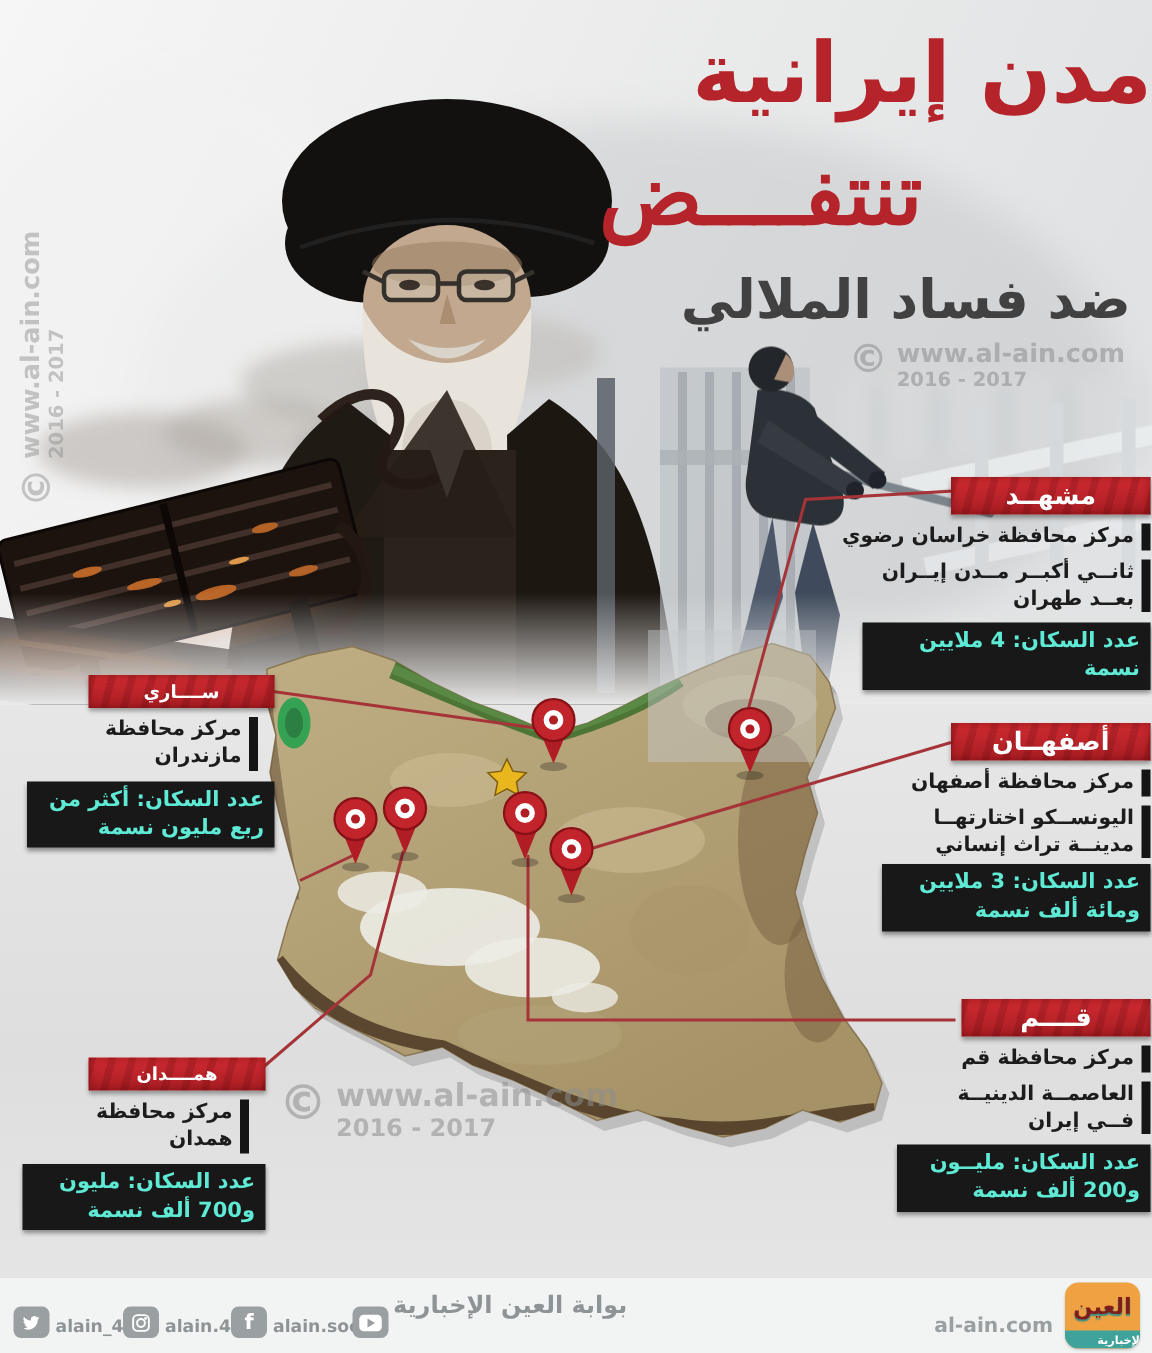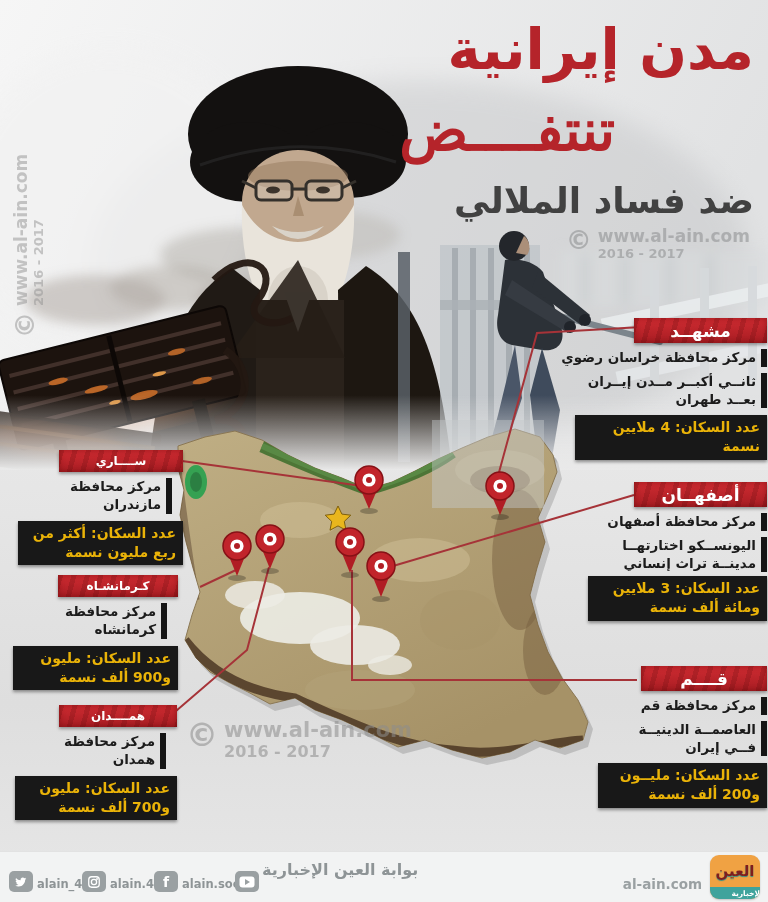--- a/index.html
+++ b/index.html
@@ -5,21 +5,21 @@
   html,body{margin:0;padding:0;background:#cfcfcf;}
   #stage{
     position:relative;width:768px;height:902px;overflow:hidden;
     background:linear-gradient(180deg,#f3f3f3 0%,#e9e9e9 45%,#dedede 78%,#e7e7e7 100%);
     font-family:"DejaVu Sans",sans-serif;
   }
   #stage svg{display:block;}
   .abs{position:absolute;}
   
   .title-line{position:absolute;direction:rtl;font-weight:bold;color:#b5242a;line-height:1;white-space:nowrap;}
-  #title1{top:22px;right:14px;font-size:56px;}
+  #title1{top:22px;right:0;font-size:56px;}
   #title2{top:102px;right:153px;font-size:57px;font-family:Liberation Serif, serif;}
   #title3{top:183px;right:14px;font-size:36px;color:#414141;}
   
   .wm{display:flex;align-items:flex-start;gap:6px;font-weight:bold;color:rgba(150,152,154,.65);}
   .wm .c{font-size:26px;line-height:1;}
   .wm .site{font-size:17px;line-height:1.1;}
   .wm .yrs{font-size:13px;line-height:1.2;}
   #wm-title{position:absolute;top:227px;right:18px;}
   #wm-map{position:absolute;top:719px;left:186px;color:rgba(140,140,140,.55);}
   #wm-map .c{font-size:32px;}
@@ -37,21 +37,21 @@
       linear-gradient(180deg,#cf2b31,#a81d23);
     box-shadow:0 2px 3px rgba(0,0,0,.35), inset 0 0 6px rgba(80,0,0,.45);
   }
   .city-l .ribbon{height:22px;font-size:12px;}
   .fact{display:flex;gap:5px;margin-top:6px;margin-left:0;color:#1c1c1c;font-weight:bold;
         font-size:13.5px;line-height:1.32;text-align:right;}
   .fact .bar{width:6px;flex:none;background:#151515;}
   .city-r .fact{margin-left:10px;}
   .city-l .fact{margin-left:16px;margin-right:11px;}
   .pop{
-    margin-top:7px;background:#181818;color:#eab308;font-weight:bold;font-size:14px;
+    margin-top:7px;background:#181818;color:#5eead4;font-weight:bold;font-size:14px;
     padding:3px 7px 4px;line-height:1.35;text-align:right;
     box-shadow:0 2px 3px rgba(0,0,0,.4);
   }
   #city-mashhad{left:545px;top:318px;width:222px;}
   #city-mashhad .ribbon{width:133px;}
   #city-mashhad .pop{width:178px;margin-left:auto;margin-right:0;}
   #city-isfahan{left:588px;top:482px;width:179px;}
   #city-isfahan .ribbon{width:133px;}
   #city-isfahan .pop{margin-top:4px;}
   #city-qom{left:598px;top:666px;width:169px;}
@@ -368,28 +368,20 @@
 
   <div id="city-sari" class="city city-l">
     <div class="ribbon">ســــاري</div>
     <div class="fact">
         <span class="bar"></span>
         <span>مركز محافظة مازندران</span>
       </div>
     <div class="pop">عدد السكان: أكثر من ربع مليون نسمة</div>
   </div>
 
-  <div id="city-kermanshah" class="city city-l">
-    <div class="ribbon">كـرمانشـاه</div>
-    <div class="fact">
-        <span class="bar"></span>
-        <span>مركز محافظة كرمانشاه</span>
-      </div>
-    <div class="pop">عدد السكان: مليون و900 ألف نسمة</div>
-  </div>
 
   <div id="city-hamadan" class="city city-l">
     <div class="ribbon">همــــدان</div>
     <div class="fact">
         <span class="bar"></span>
         <span>مركز محافظة همدان</span>
       </div>
     <div class="pop">عدد السكان: مليون و700 ألف نسمة</div>
   </div>
 

